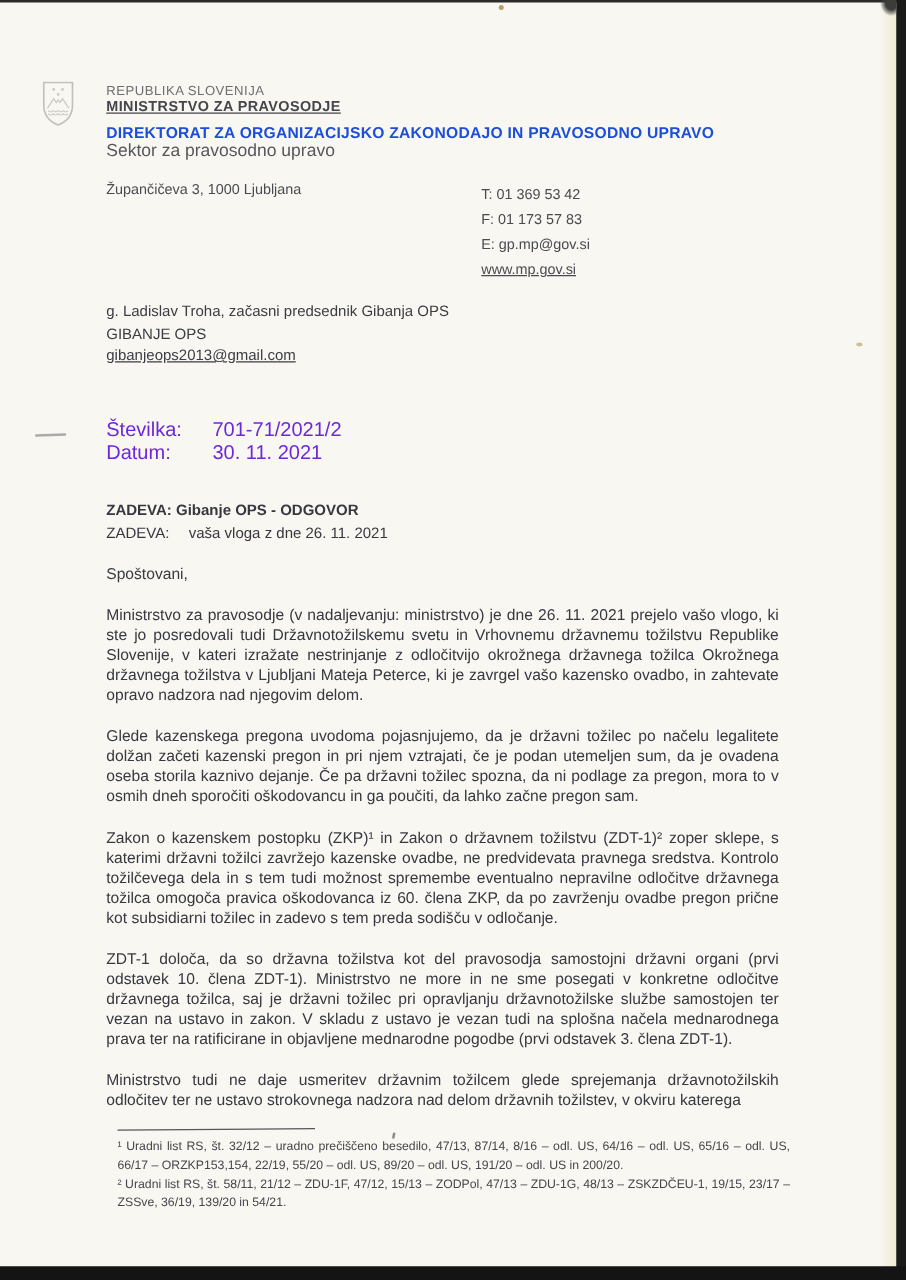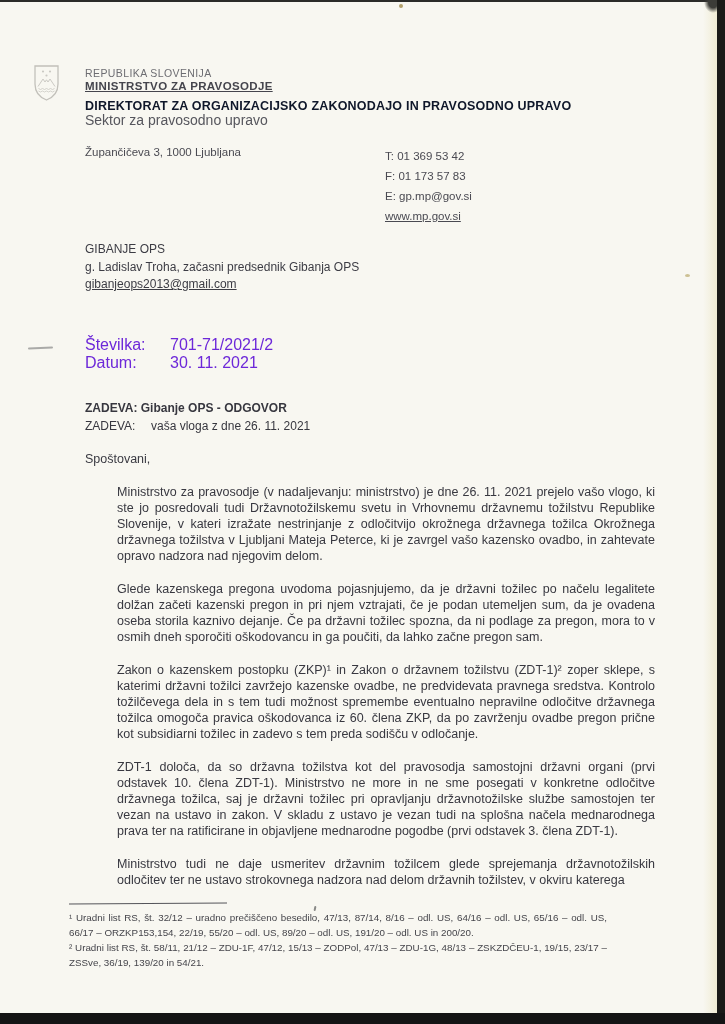--- a/index.html
+++ b/index.html
@@ -24,21 +24,21 @@
   .artifact{position:absolute;border-radius:50%;}
   .a-dot-top{left:399px;top:4px;width:4px;height:4px;background:#b3a06b;}
   .a-dot-right{left:685px;top:274px;width:5px;height:3px;background:#cdc194;}
   .a-dash-left{left:28px;top:347px;width:25px;height:2px;border-radius:1px;background:#aaaaa8;transform:rotate(-2deg);}
   .a-mark-mid{left:314px;top:906px;width:2px;height:5px;background:#8a8a88;border-radius:1px;transform:rotate(12deg);}
 
   
   .logo{position:absolute;left:33px;top:65px;width:27px;height:36px;opacity:.85;}
   .lh-country{position:absolute;left:85px;top:67px;font-size:10.5px;letter-spacing:.4px;color:#6d6d72;}
   .lh-ministry{position:absolute;left:85px;top:80px;font-size:11.5px;font-weight:700;letter-spacing:.35px;color:#45454d;text-decoration:underline;}
-  .lh-directorate{position:absolute;left:85px;top:99px;font-size:12.5px;font-weight:700;letter-spacing:.2px;color:#0f172a;}
+  .lh-directorate{position:absolute;left:85px;top:99px;font-size:12.5px;font-weight:700;letter-spacing:.2px;color:#1d4ed8;}
   .lh-sector{position:absolute;left:85px;top:112px;font-size:14px;color:#56565d;}
   .lh-address{position:absolute;left:85px;top:146px;font-size:11.5px;color:#4a4a52;}
   .lh-contacts{position:absolute;left:385px;top:146px;font-size:11.5px;line-height:20px;color:#4a4a52;}
   .lh-contacts .site{text-decoration:underline;}
 
   
   .recipient{position:absolute;left:85px;top:241px;font-size:12px;line-height:17.5px;color:#3c3c44;}
   .recipient .r-email{text-decoration:underline;}
 
   
@@ -47,25 +47,25 @@
 
   
   .subject{position:absolute;left:85px;top:400px;font-size:12px;line-height:17.5px;color:#37373f;}
   .subject .zadeva{font-weight:700;}
   .subject .zlbl{display:inline-block;width:66px;}
 
   .salutation{position:absolute;left:85px;top:452px;font-size:12.5px;color:#3a3a42;}
 
   
   .body-text{position:absolute;left:85px;top:484px;width:538px;
-    font-size:12.5px;line-height:16px;text-align:justify;color:#383840;margin-left:32px;}
+    font-size:12.5px;line-height:16px;text-align:justify;color:#383840;}
   .body-text p{margin:0 0 17px 0;}
 
   
-  .footnotes{position:absolute;left:69px;top:903px;width:538px;
+  .footnotes{position:absolute;left:94px;top:903px;width:538px;
     font-size:9.8px;line-height:15px;color:#45454b;text-align:justify;}
   .fn-sep{width:158px;border:0;border-top:1.4px solid #55555a;margin:0 0 6px 0;transform:rotate(-.4deg);}
   .footnotes p{margin:0;}
 </style>
 </head>
 <body>
 
 <div class="scan-page">
 
   <div class="logo">
@@ -87,22 +87,22 @@
   <div class="lh-sector">Sektor za pravosodno upravo</div>
   <div class="lh-address">Župančičeva 3, 1000 Ljubljana</div>
   <div class="lh-contacts">
     <div>T: 01 369 53 42</div>
     <div>F: 01 173 57 83</div>
     <div>E: gp.mp@gov.si</div>
     <div class="site">www.mp.gov.si</div>
   </div>
 
   <div class="recipient">
+    <div>g. Ladislav Troha, začasni predsednik Gibanja OPS</div>
     <div>GIBANJE OPS</div>
-    <div>g. Ladislav Troha, začasni predsednik Gibanja OPS</div>
     <div class="r-email">gibanjeops2013@gmail.com</div>
   </div>
 
   <div class="ref">
     <div>
       <span class="lbl">Številka:</span><span>701-71/2021/2</span>
     </div>
     <div>
       <span class="lbl">Datum:</span><span>30. 11. 2021</span>
     </div>

